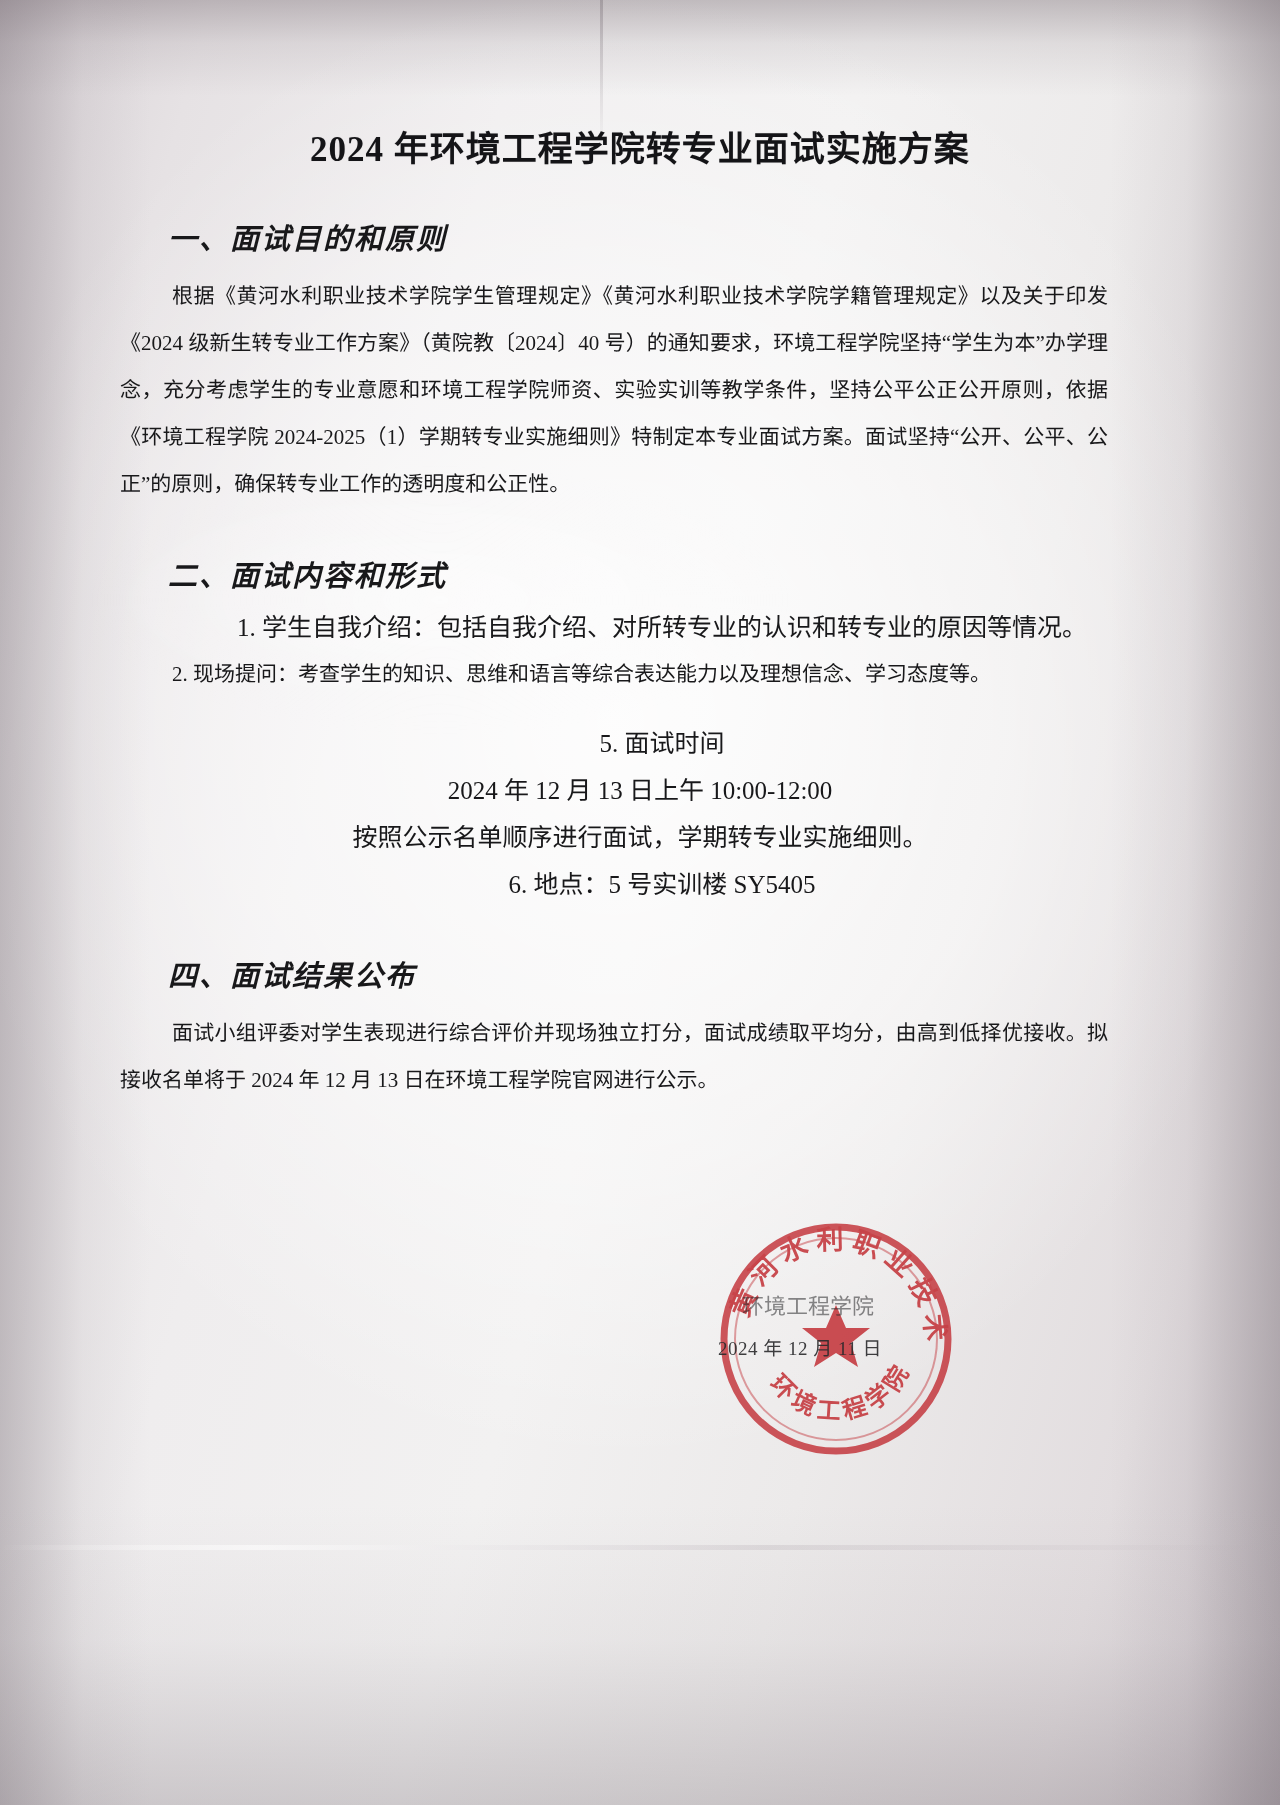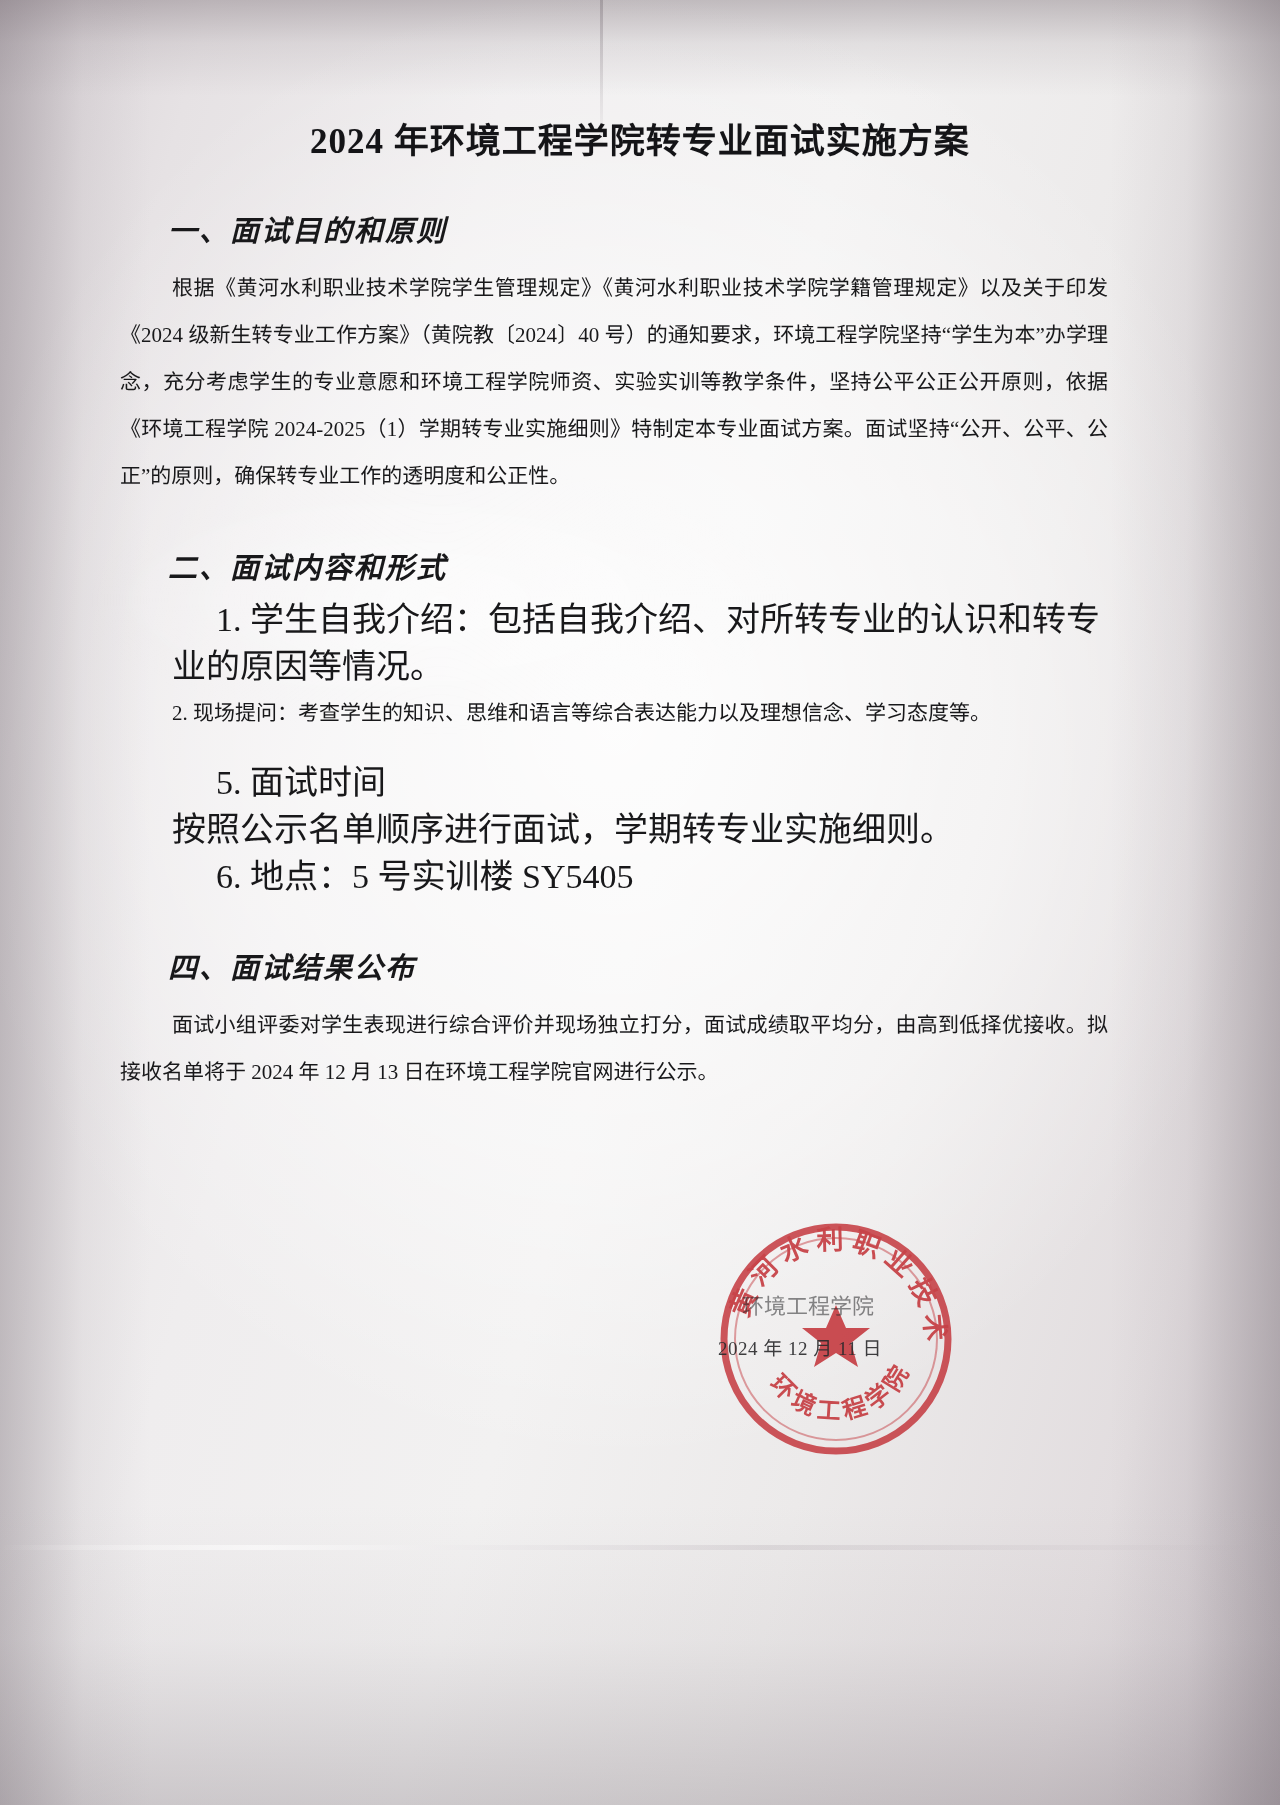--- a/index.html
+++ b/index.html
@@ -55,21 +55,21 @@
   }
   #glare {
     position: absolute;
     left: 90px; top: 470px; width: 700px; height: 260px;
     background: radial-gradient(ellipse at center, rgba(255,255,255,0.45), rgba(255,255,255,0) 70%);
     filter: blur(6px);
   }
 
   #content {
     position: absolute;
-    left: 0; top: 0;
+    left: 0; top: 8px;
     width: 1280px;
   }
 
   .doc-title {
     text-align: center;
     font-size: 35px;
     font-weight: bold;
     letter-spacing: 1px;
     margin: 112px 0 0 0;
     color: #141417;
@@ -87,23 +87,24 @@
   .para {
     font-size: 21px;
     line-height: 47px;
     margin: 16px 172px 0 120px;
     text-align: justify;
     text-justify: inter-ideograph;
   }
   .para.indent { text-indent: 52px; }
 
   .list-line {
-    font-size: 34px;
+    font-size: 25px;
     line-height: 47px;
     margin: 0 172px 0 172px;
+    text-align: center;
   }
   .list-line.ind { text-indent: 44px; }
 
   .gap-s { height: 10px; }
   .gap-m { height: 22px; }
 
   
   #seal {
     position: absolute;
     left: 712px;
@@ -152,20 +153,21 @@
     <div class="section-head">一、面试目的和原则</div>
     <div class="para indent">根据《黄河水利职业技术学院学生管理规定》《黄河水利职业技术学院学籍管理规定》以及关于印发《2024 级新生转专业工作方案》（黄院教〔2024〕40 号）的通知要求，环境工程学院坚持“学生为本”办学理念，充分考虑学生的专业意愿和环境工程学院师资、实验实训等教学条件，坚持公平公正公开原则，依据《环境工程学院 2024-2025（1）学期转专业实施细则》特制定本专业面试方案。面试坚持“公开、公平、公正”的原则，确保转专业工作的透明度和公正性。</div>
 
     <div class="section-head">二、面试内容和形式</div>
     <div class="gap-s"></div>
     <div class="list-line ind">1. 学生自我介绍：包括自我介绍、对所转专业的认识和转专业的原因等情况。</div>
     <div class="para indent" style="margin-top:0;">2. 现场提问：考查学生的知识、思维和语言等综合表达能力以及理想信念、学习态度等。</div>
 
     <div class="gap-m"></div>
     <div class="list-line ind">5. 面试时间</div>
+    <div class="list-line">2024 年 12 月 13 日上午 10:00-12:00</div>
     <div class="list-line">按照公示名单顺序进行面试，学期转专业实施细则。</div>
     <div class="list-line ind">6. 地点：5 号实训楼 SY5405</div>
 
     <div class="section-head">四、面试结果公布</div>
     <div class="para indent">面试小组评委对学生表现进行综合评价并现场独立打分，面试成绩取平均分，由高到低择优接收。拟接收名单将于 2024 年 12 月 13 日在环境工程学院官网进行公示。</div>
 
   </div>
 
   <div id="seal">
     <svg width="248" height="248" viewBox="0 0 248 248" xmlns="http://www.w3.org/2000/svg">

